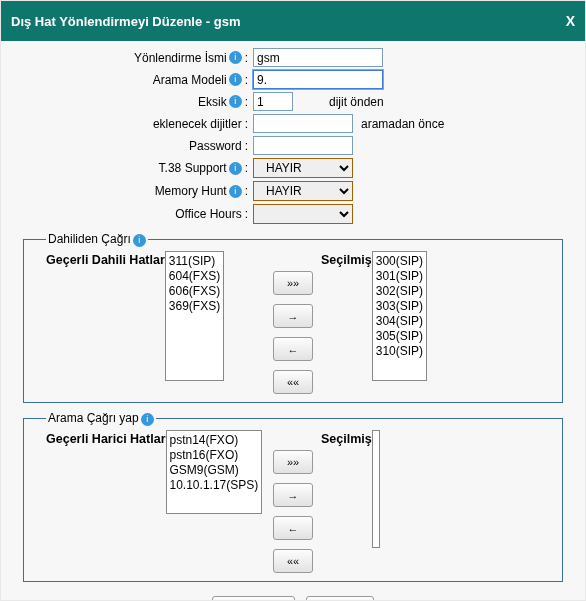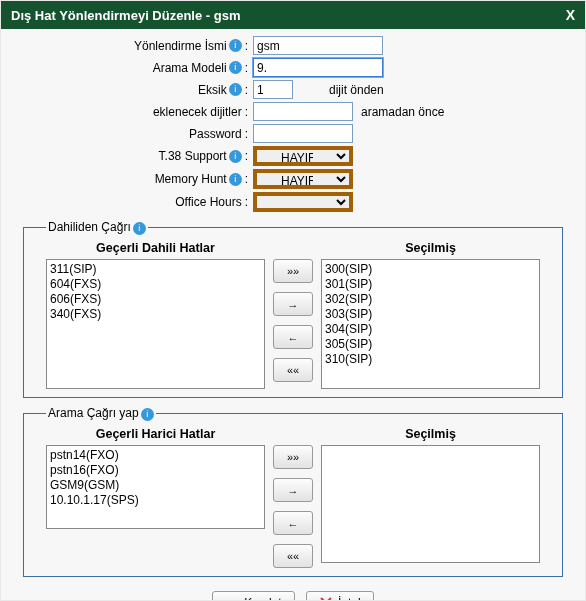--- a/index.html
+++ b/index.html
@@ -1,31 +1,31 @@
 <!DOCTYPE html>
 <html><head>
   <meta charset="utf-8">
   <style>
     *{box-sizing:border-box;margin:0;padding:0}
     body{font:12px Arial,sans-serif;background:#f5f5f5;width:586px;height:601px}
     .win{width:586px;height:601px;background:#f7f7f7;border:1px solid #e8e8e8;display:flex;flex-direction:column}
-    .titlebar{background:#14532d;color:#fff;font-weight:bold;font-size:13px;padding:6px 10px;display:flex;justify-content:space-between;align-items:center}
+    .titlebar{background:#0f766e;color:#fff;font-weight:bold;font-size:13px;padding:12px 10px;display:flex;justify-content:space-between;align-items:center}
     .titlebar .close{font-weight:bold;cursor:pointer;font-size:14px}
     .body{flex:1;padding:4px 20px 8px;overflow:auto}
     .frow{display:flex;align-items:center;margin:3px 0}
     .flabel{width:232px;text-align:right;padding-right:2px;display:flex;justify-content:flex-end;align-items:center}
     .info{display:inline-block;width:13px;height:13px;border-radius:50%;background:#3498db;color:#fff;font:9px/13px Arial;text-align:center;margin-left:2px}
     .colon{margin:0 3px}
     input[type=text],input[type=password]{height:19px;border:1px solid #7a9ebf;padding:1px 3px;font:12px Arial}
-    select{height:20px;border:4px solid #a16207;font:12px Arial;padding:0 20px}
+    select{height:20px;border:1px solid #a16207;font:12px Arial;padding:0 8px}
     .active-input{width:130px;border:1px solid #3b7dd8!important;outline:1px solid #6ea8fe}
     fieldset{border:1px solid #3a6ea5;border-radius:0;margin:8px 2px 6px;padding:4px 22px 8px}
     legend{padding:0 2px;color:#000;font-size:12px}
     .dual{display:flex;gap:8px;align-items:flex-start}
-    .col{flex:1;display:flex;flex-direction:column}
+    .col{flex:1;display:flex;flex-direction:row}
     .colhead{font-weight:bold;font-size:12.5px;text-align:center;margin:2px 0 4px}
     .listbox{background:#fff;border:1px solid #888;height:130px;overflow-y:auto;padding:2px 3px}
     .listbox .item{font-size:12px;padding:0 0 1px}
     .btncol{display:flex;flex-direction:column;gap:9px;margin-top:20px}
     .mv{width:40px;height:24px;background:linear-gradient(#fdfdfd,#e2e2e2);border:1px solid #999;border-radius:3px;font:11px/1 Arial;cursor:pointer}
     .footer{text-align:center;padding:8px 0 6px}
     .abtn{display:inline-flex;align-items:center;gap:5px;background:linear-gradient(#fdfdfd,#e2e2e2);border:1px solid #999;border-radius:3px;padding:4px 12px;font:12px Arial;cursor:pointer;margin:0 4px}
     .ico{width:14px;height:14px;display:inline-block;position:relative}
     .ico-ok::before{content:"";position:absolute;left:1px;top:4px;width:5px;height:9px;border:solid #2aa51f;border-width:0 3px 3px 0;transform:rotate(45deg)}
     .ico-x::before,.ico-x::after{content:"";position:absolute;left:6px;top:0;width:2px;height:14px;background:#d33}
@@ -116,21 +116,21 @@
 
     <fieldset>
       <legend><span>Dahiliden Çağrı</span><span class="info">i</span></legend>
       <div class="dual">
         <div class="col">
           <div class="colhead">Geçerli Dahili Hatlar</div>
           <div class="listbox" id="int-avail">
               <div class="item">311(SIP)</div>
               <div class="item">604(FXS)</div>
               <div class="item">606(FXS)</div>
-              <div class="item">340(FXS)</div>
+              <div class="item">369(FXS)</div>
             </div>
         </div>
         <div class="btncol">
           <button class="mv">»»</button>
           <button class="mv">→</button>
           <button class="mv">←</button>
           <button class="mv">««</button>
         </div>
         <div class="col">
           <div class="colhead">Seçilmiş</div>

